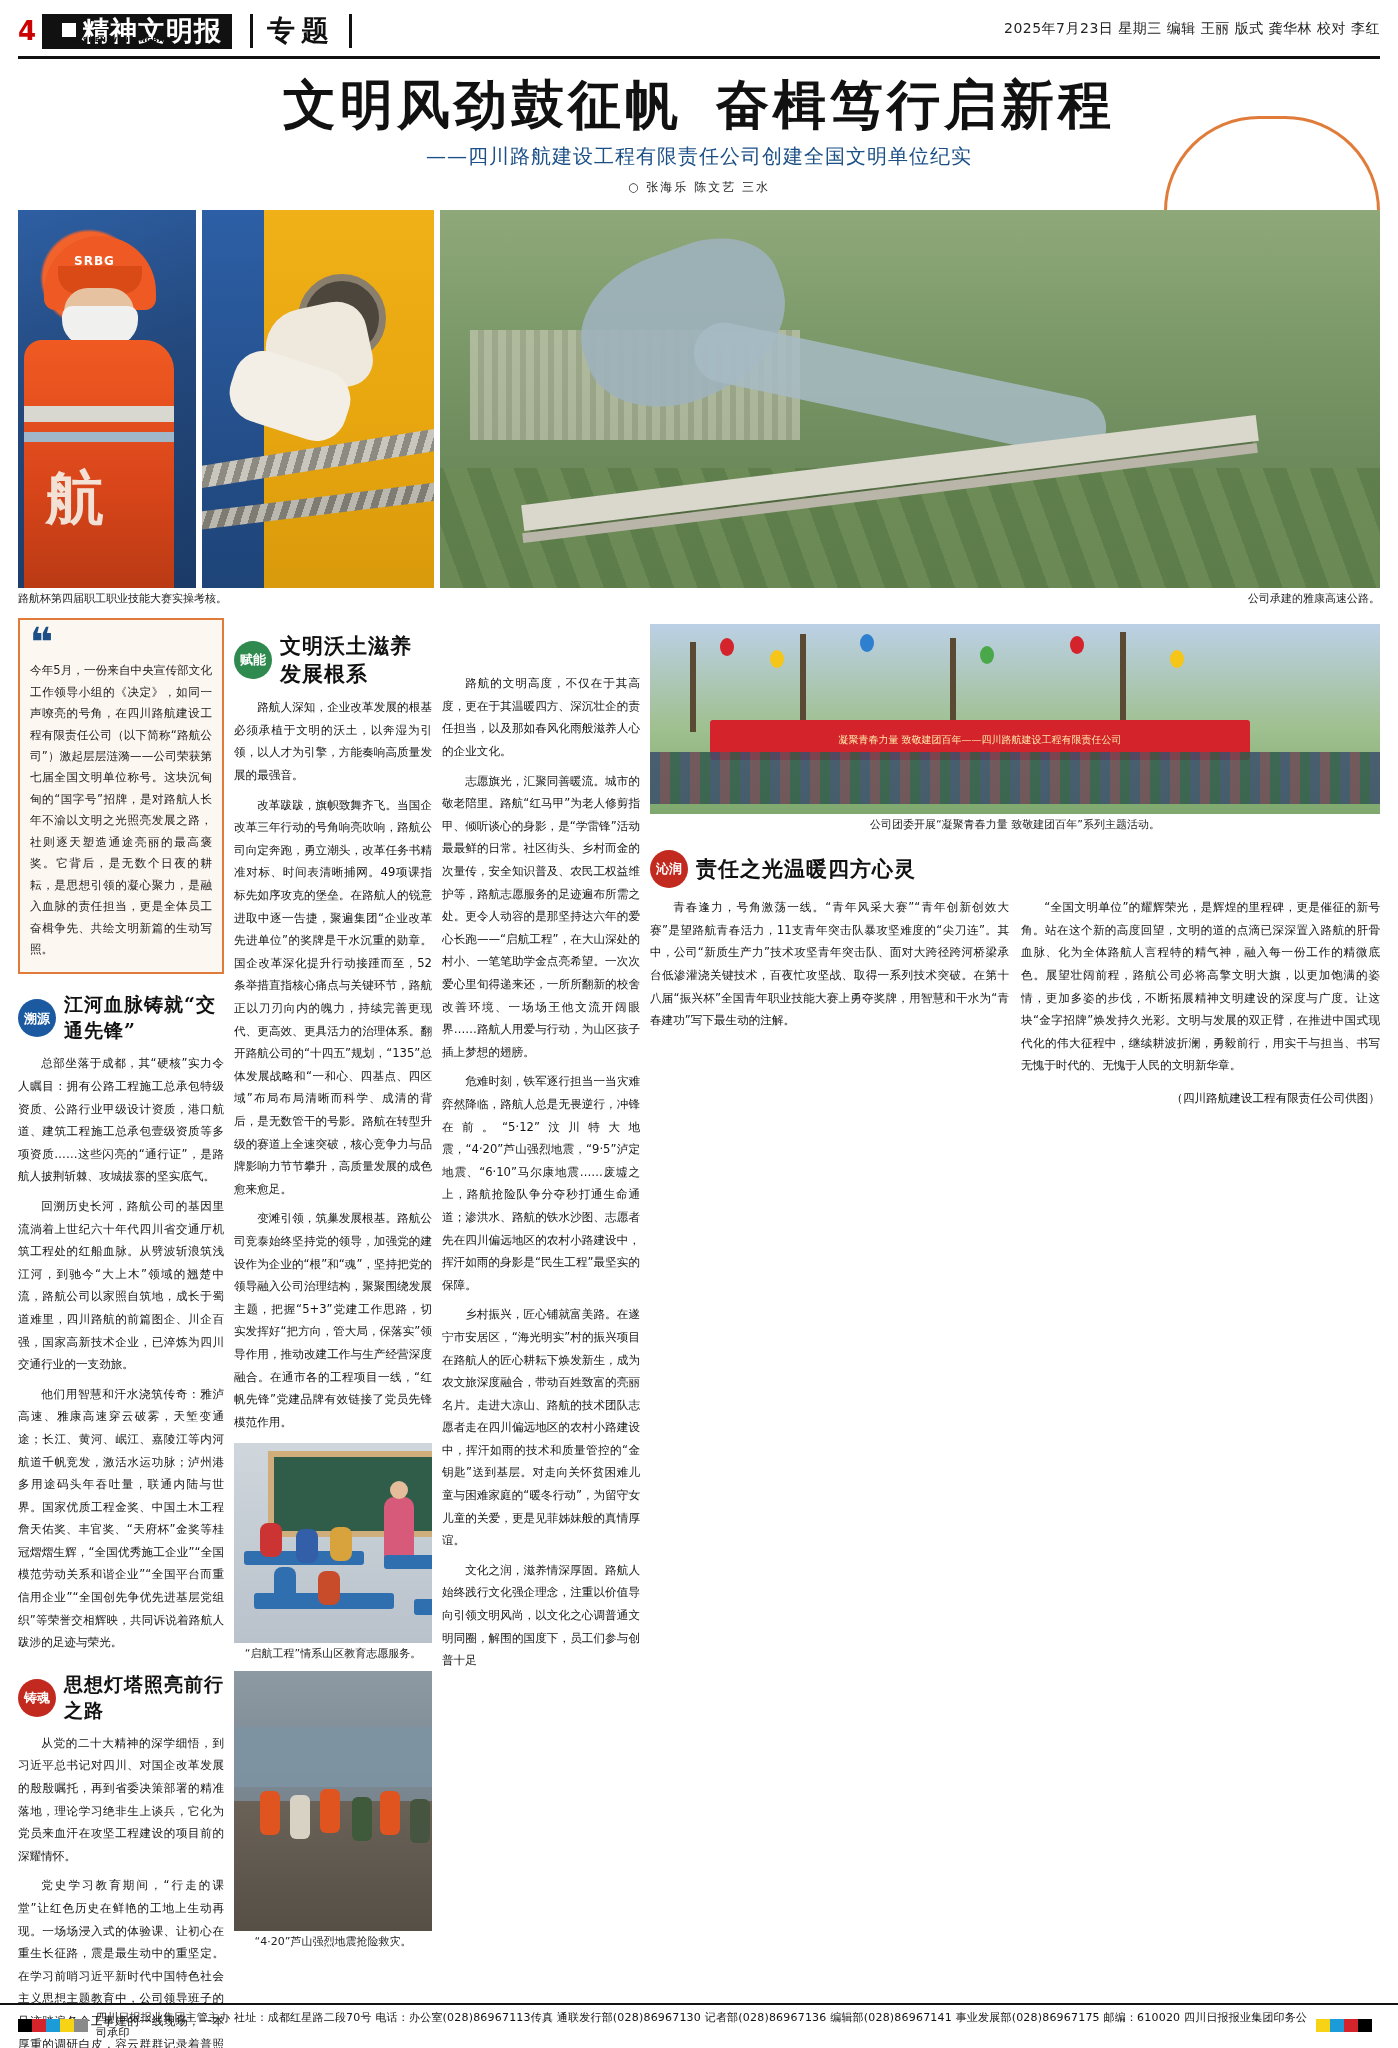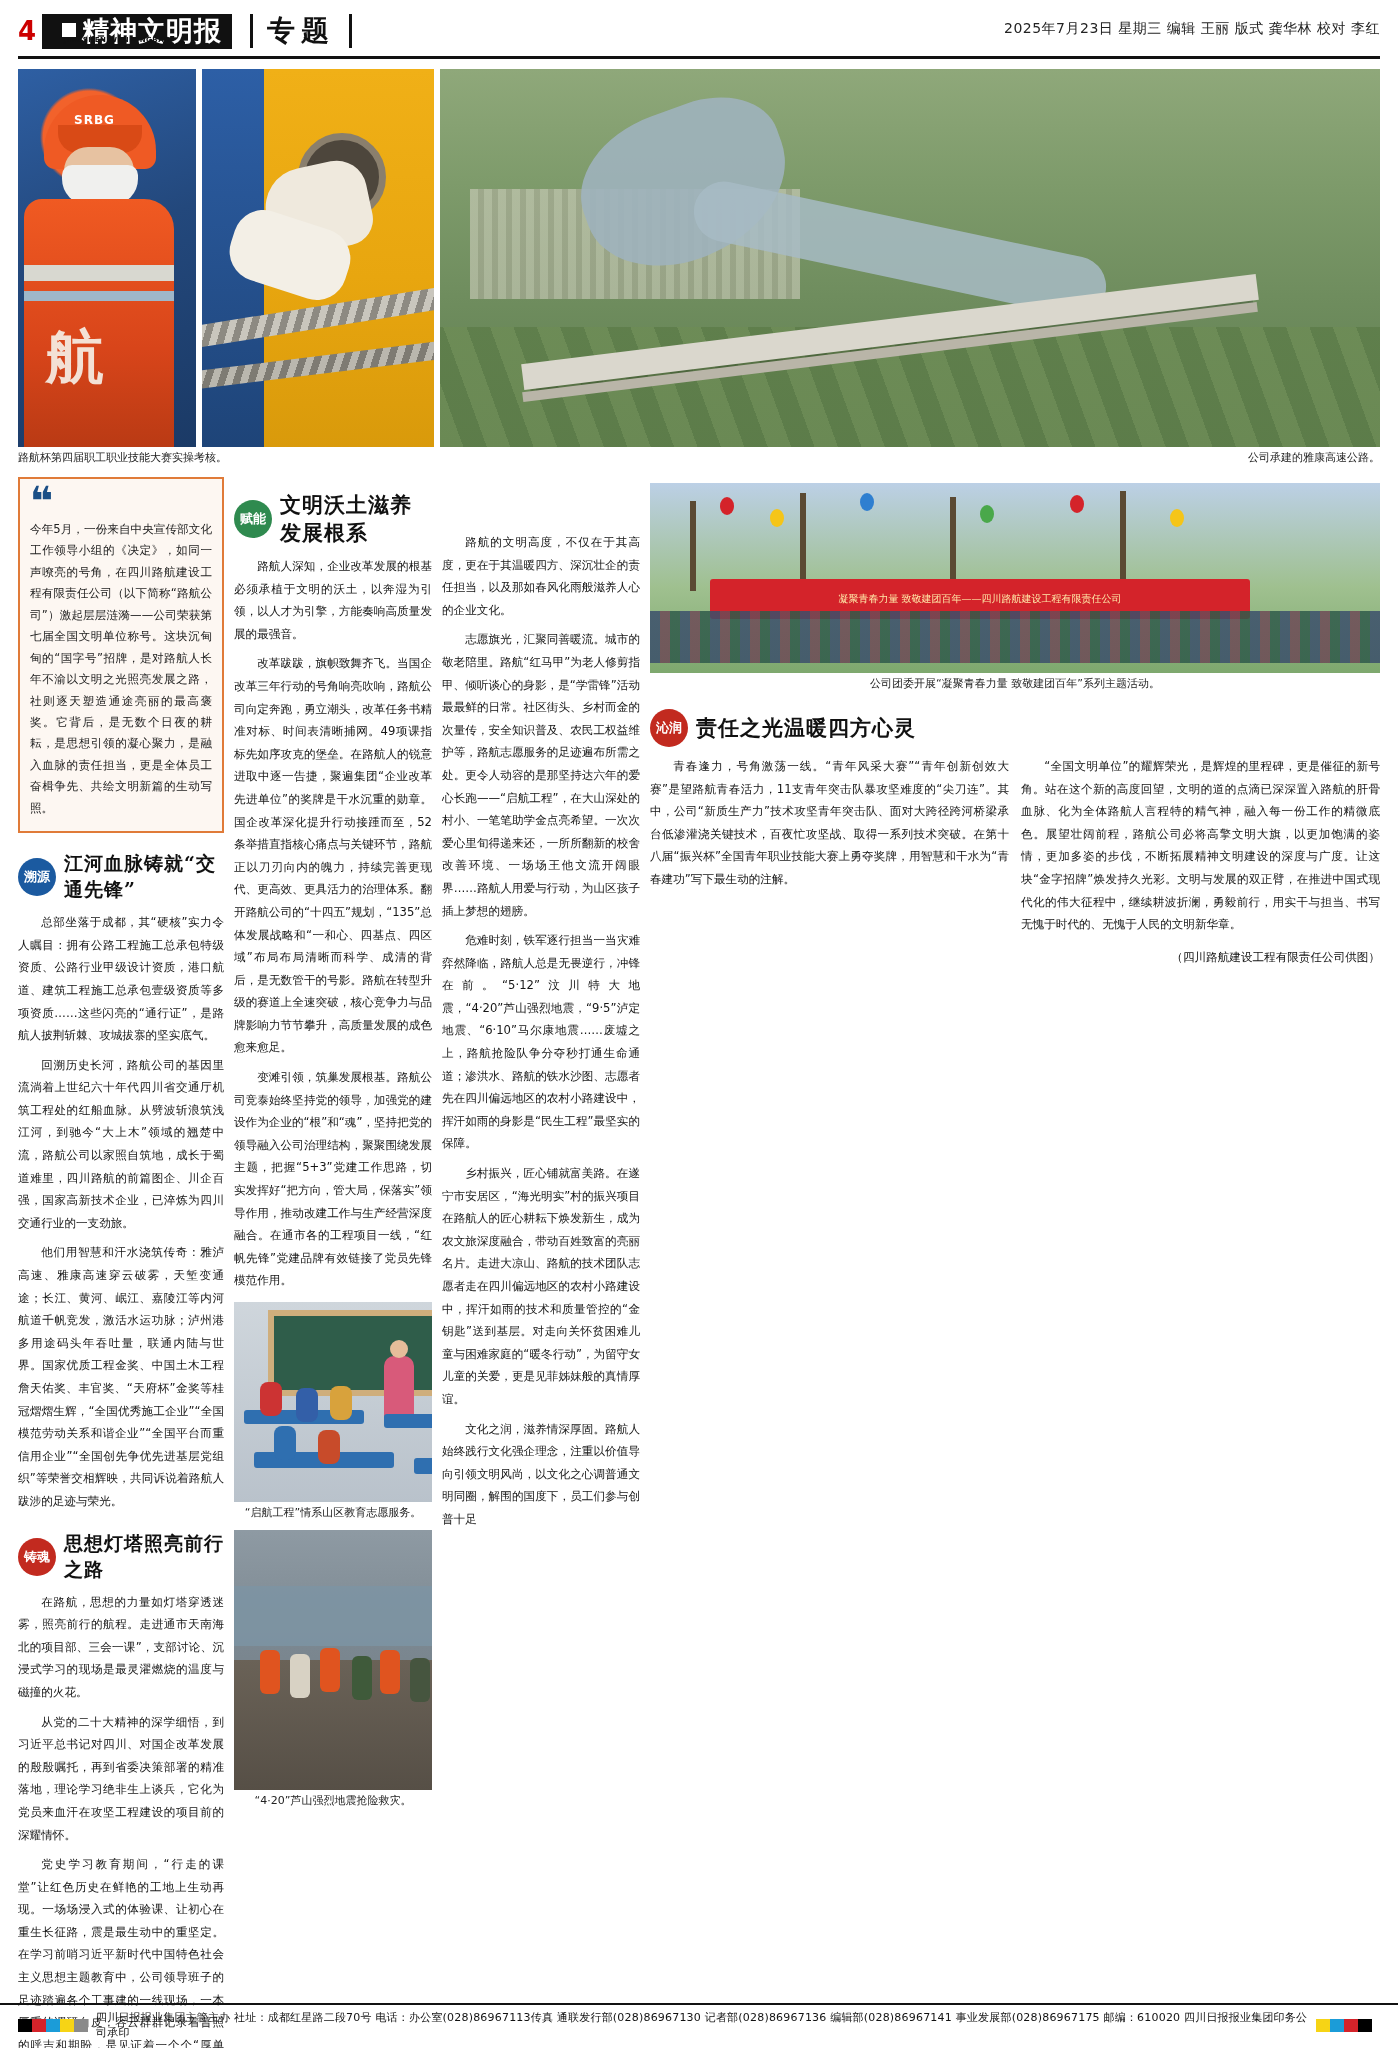--- a/index.html
+++ b/index.html
@@ -150,20 +150,27 @@
       <div class="logo-sq"></div>
       <div class="logo-cn">精神文明报</div>
     </div>
     <div class="logo-en">JINGSHEN WENMINGBAO</div>
     <div class="bar-v"></div>
     <div class="section-name">专题</div>
     <div class="bar-v"></div>
     <div class="mast-right">2025年7月23日 星期三  编辑 王丽  版式 龚华林  校对 李红</div>
   </div>
 
+  <div class="headline-wrap">
+    <div class="headline">
+      <span>文明风劲鼓征帆</span><span class="gap"></span><span>奋楫笃行启新程</span>
+    </div>
+    <div class="subhead">——四川路航建设工程有限责任公司创建全国文明单位纪实</div>
+    <div class="byline">○ 张海乐  陈文艺  三水</div>
+  </div>
   <div class="arc"></div>
   <div class="arc-fill"></div>
 
   <div class="photorow">
     <div class="ph one">
       <div class="p1">
         <div class="helmet"></div>
           <div class="srbg">SRBG</div>
         <div class="face"></div>
           <div class="mask"></div>
@@ -212,21 +219,20 @@
         <div class="sec-title small">江河血脉铸就“交通先锋”</div>
       </div>
       <p class="para">总部坐落于成都，其“硬核”实力令人瞩目：拥有公路工程施工总承包特级资质、公路行业甲级设计资质，港口航道、建筑工程施工总承包壹级资质等多项资质……这些闪亮的“通行证”，是路航人披荆斩棘、攻城拔寨的坚实底气。</p>
       <p class="para">回溯历史长河，路航公司的基因里流淌着上世纪六十年代四川省交通厅机筑工程处的红船血脉。从劈波斩浪筑浅江河，到驰今“大上木”领域的翘楚中流，路航公司以家照自筑地，成长于蜀道难里，四川路航的前篇图企、川企百强，国家高新技术企业，已淬炼为四川交通行业的一支劲旅。</p>
       <p class="para">他们用智慧和汗水浇筑传奇：雅泸高速、雅康高速穿云破雾，天堑变通途；长江、黄河、岷江、嘉陵江等内河航道千帆竞发，激活水运功脉；泸州港多用途码头年吞吐量，联通内陆与世界。国家优质工程金奖、中国土木工程詹天佑奖、丰官奖、“天府杯”金奖等桂冠熠熠生辉，“全国优秀施工企业”“全国模范劳动关系和谐企业”“全国平台而重信用企业”“全国创先争优先进基层党组织”等荣誉交相辉映，共同诉说着路航人跋涉的足迹与荣光。</p>
 
       <div class="sec-head">
         <div class="sec-badge">铸魂</div>
         <div class="sec-title small">思想灯塔照亮前行之路</div>
       </div>
-      <p class="para">在路航，思想的力量如灯塔穿透迷雾，照亮前行的航程。走进通市天南海北的项目部、三会一课”，支部讨论、沉浸式学习的现场是最灵濯燃烧的温度与磁撞的火花。</p>
       <p class="para">从党的二十大精神的深学细悟，到习近平总书记对四川、对国企改革发展的殷殷嘱托，再到省委决策部署的精准落地，理论学习绝非生上谈兵，它化为党员来血汗在攻坚工程建设的项目前的深耀情怀。</p>
       <p class="para">党史学习教育期间，“行走的课堂”让红色历史在鲜艳的工地上生动再现。一场场浸入式的体验课、让初心在重生长征路，震是最生动中的重坚定。在学习前哨习近平新时代中国特色社会主义思想主题教育中，公司领导班子的足迹踏遍各个工事建的一线现场，一本厚重的调研白皮，容云群群记录着普照的呼吉和期盼，是见证着一个个“厚单头”被关攻破下、一项项攻坚难题被解解的攻坚担当。党史学习教育的清风正气，通过解解释示教育案例和两风格的建设反思，涤荡着每一位党员干部的心田。今年，公司党委将深入贯彻中央八项规定精神学习教育作为重要政治任务，让体的干部都化为目常习式的，党都活动的深度、所年厚普山山的思想规则。</p>
 
     </div>
 
     <div class="colM">
       <div class="sec-head">
         <div class="sec-badge green">赋能</div>
         <div class="sec-title">文明沃土滋养发展根系</div>
       </div>

